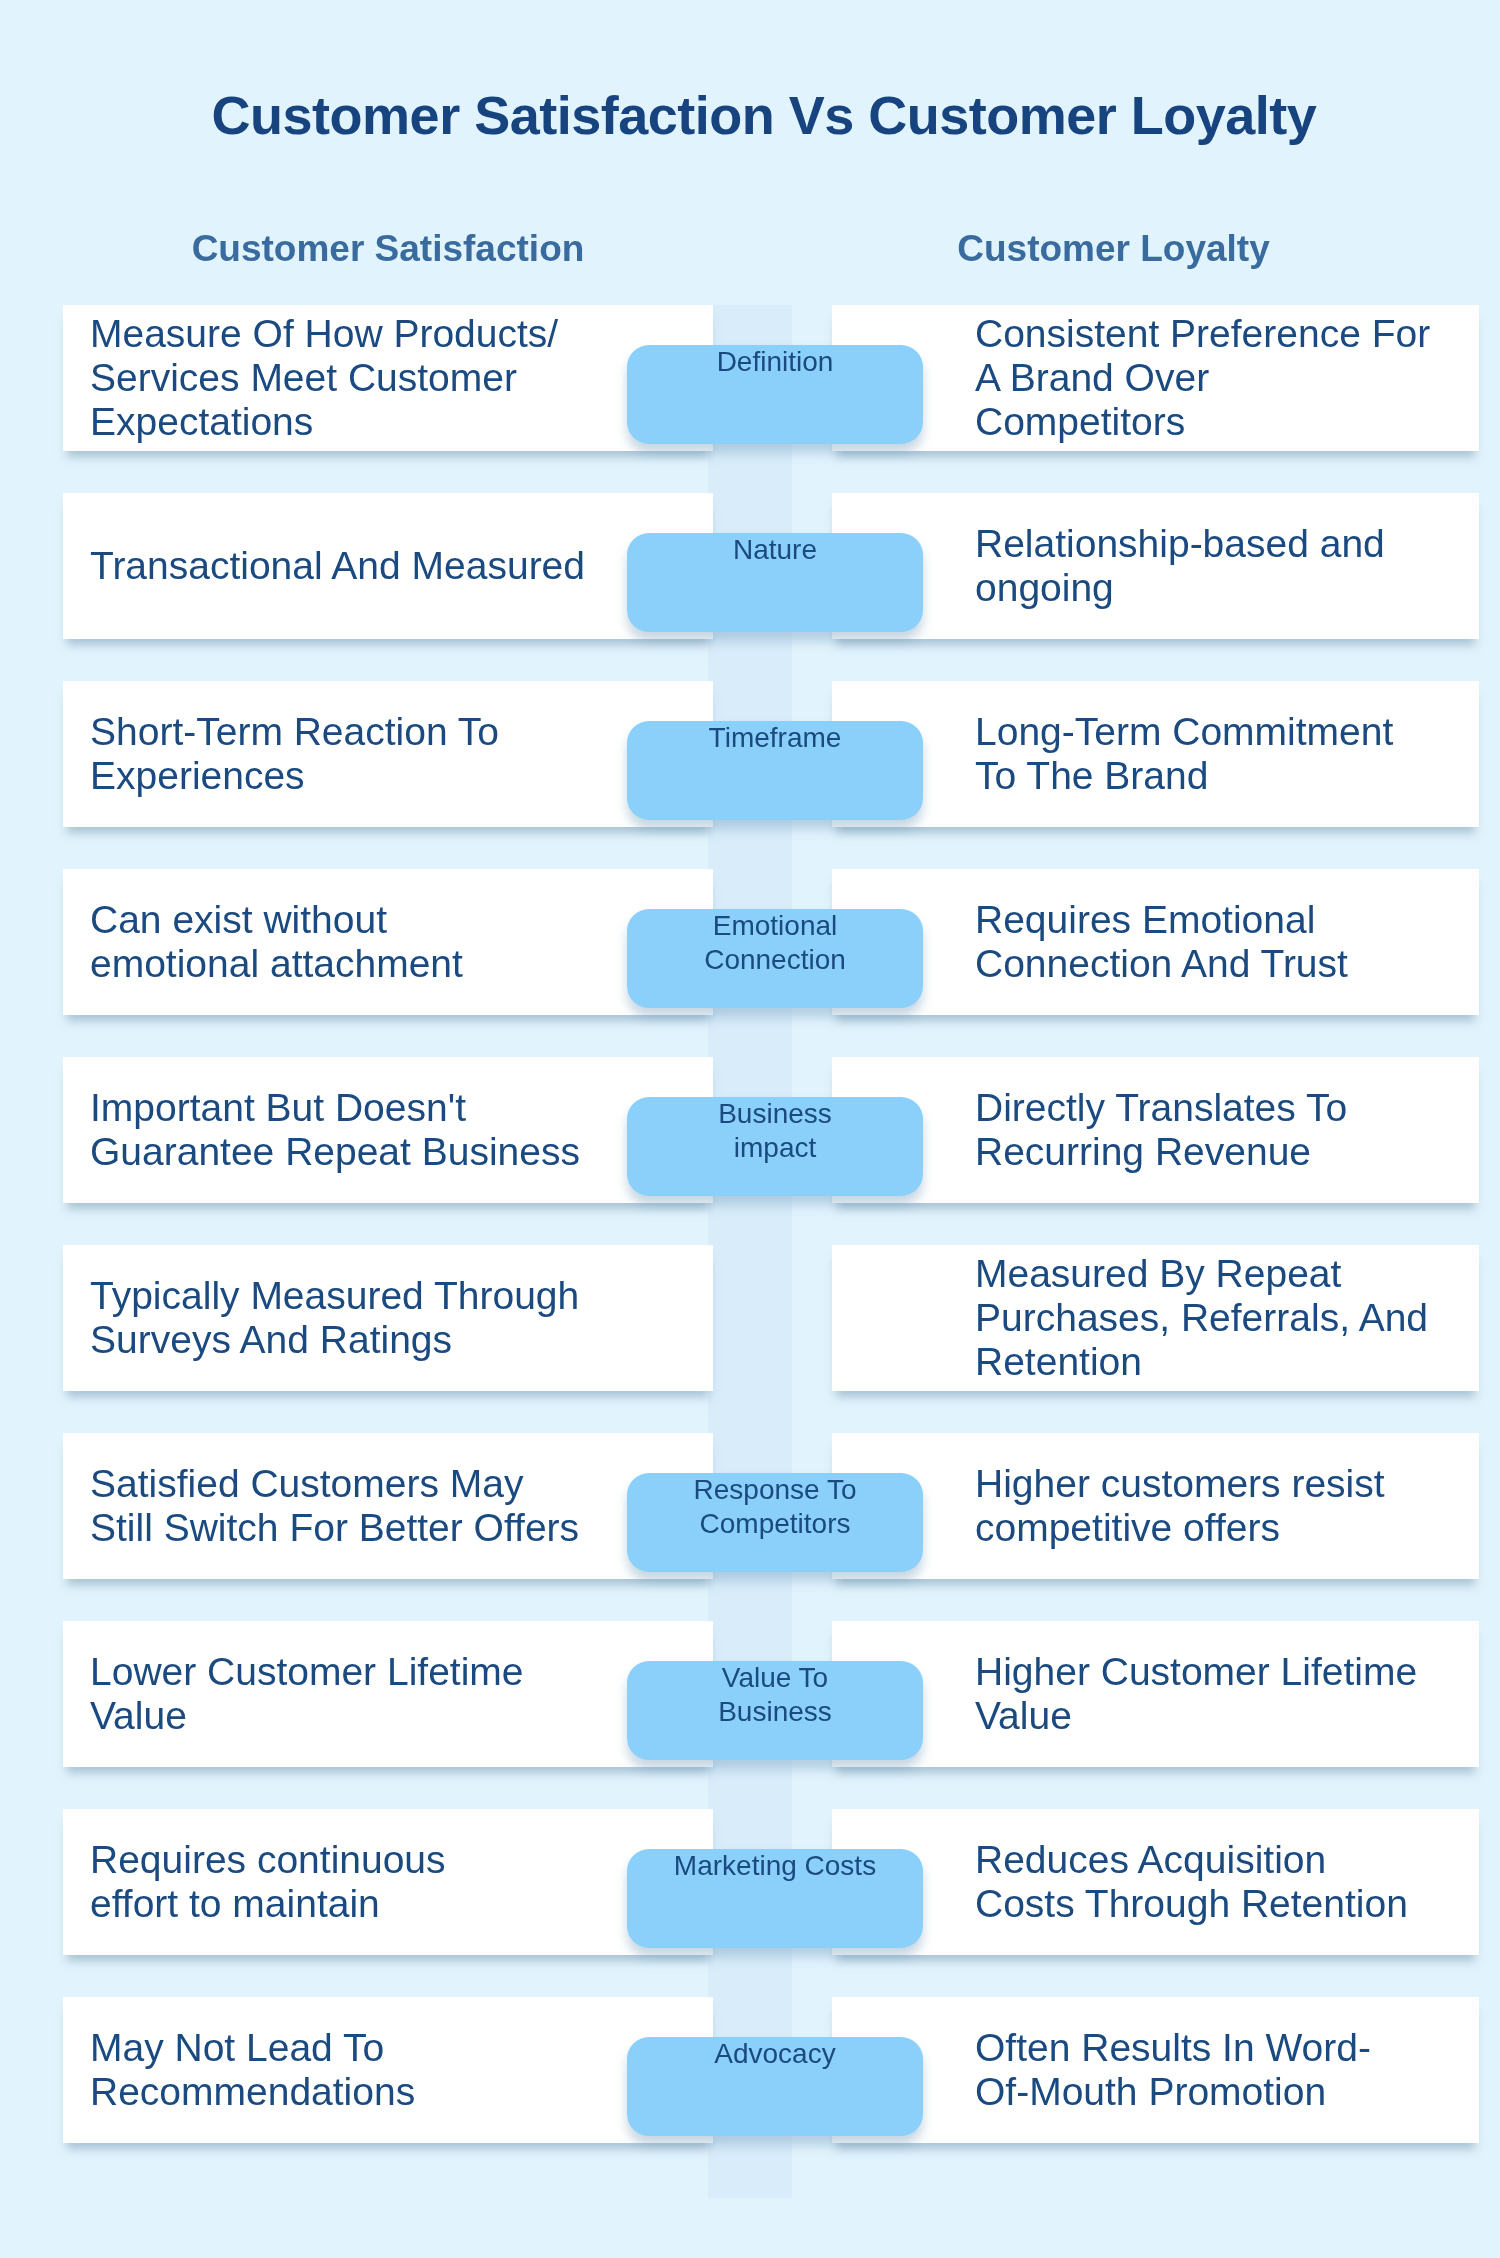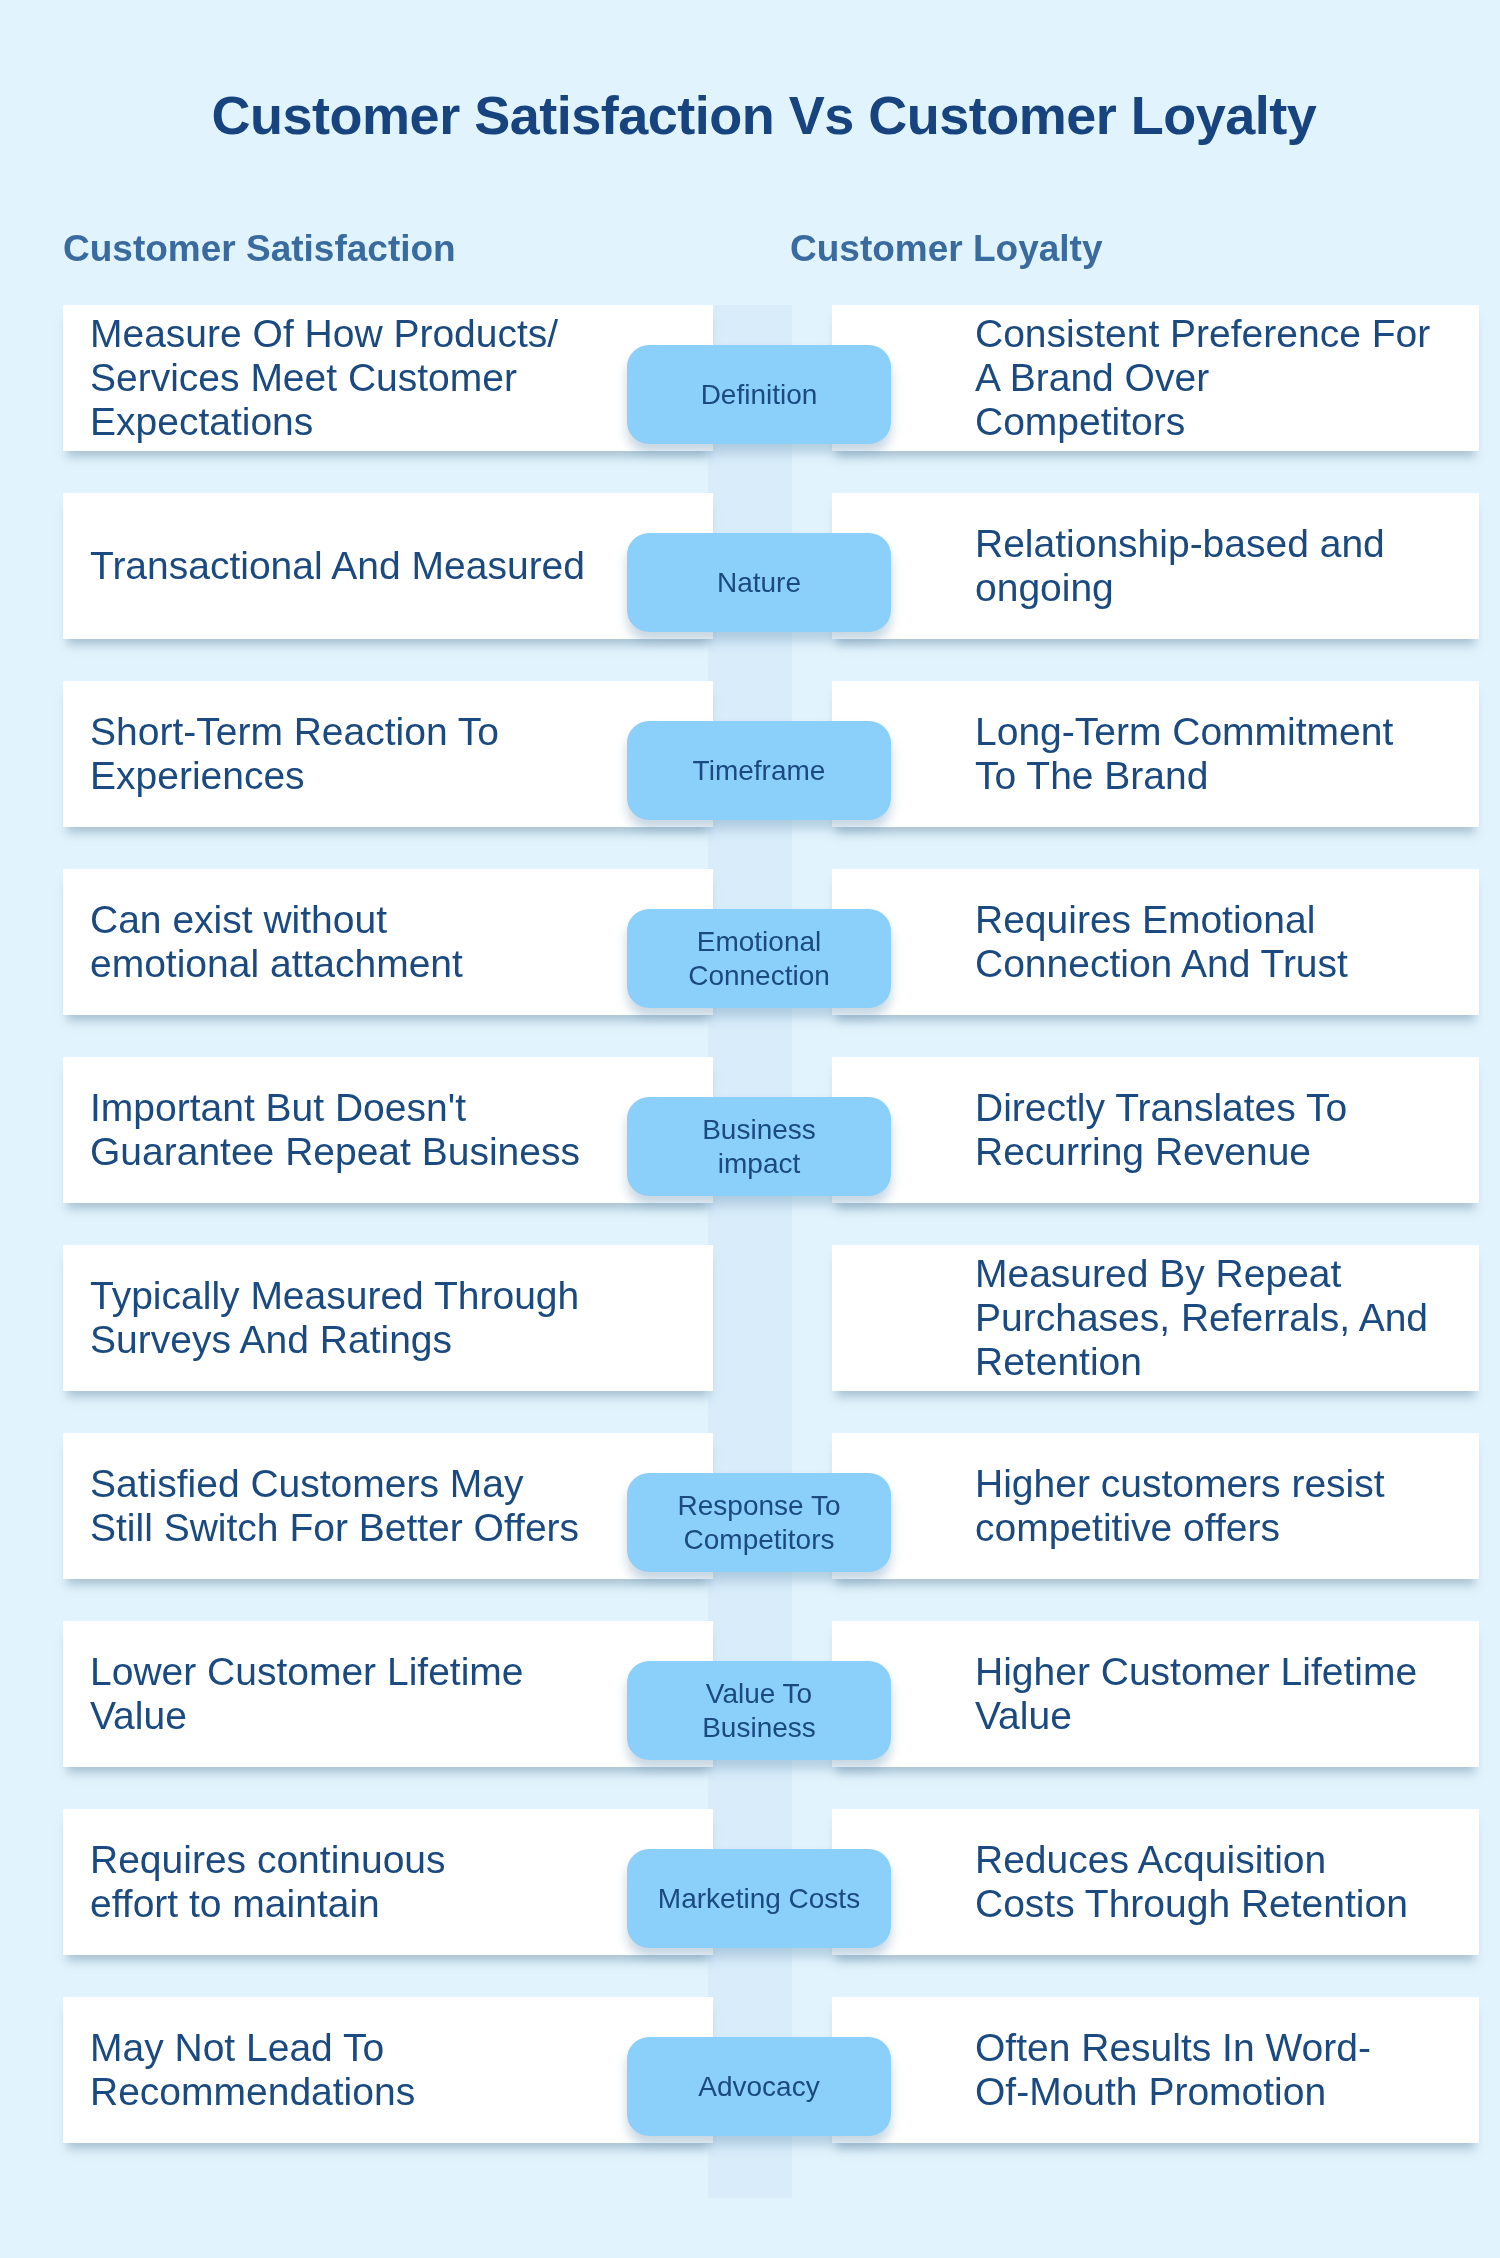--- a/index.html
+++ b/index.html
@@ -20,20 +20,21 @@
     text-align: center;
     font-size: 54px;
     font-weight: bold;
     letter-spacing: -0.5px;
     color: var(--title-text, #17447f);
     padding-left: 14px;
   }
   .col-header {
     position: absolute;
     top: 228px;
+    text-align: center;
     font-size: 37px;
     font-weight: bold;
     line-height: 42px;
     color: var(--header-text, #3a6b9e);
   }
   .col-header.left  { left: 63px;  width: 650px; }
   .col-header.right { left: 790px; width: 647px; }
   .center-band {
     position: absolute;
     left: 708px; top: 305px;
@@ -66,26 +67,25 @@
     font-size: 39px;
     line-height: 44px;
     color: var(--body-text, #1a4a80);
     white-space: pre-line;
   }
   .left-card  .card-text { padding-left: 27px;  padding-right: 10px; }
   .right-card .card-text { padding-left: 143px; padding-right: 10px; }
   .pill {
     position: absolute;
     left: 564px; top: 40px;
-    width: 264px; height: 99px;
+    width: 296px; height: 99px;
     border-radius: 22px;
     background: var(--pill, #8ad0fa);
     box-shadow: 0 9px 11px rgba(109, 149, 182, 0.38);
     display: flex;
-    align-items: center;
     justify-content: center;
     z-index: 2;
   }
   .pill-label {
     font-size: 28px;
     line-height: 34px;
     text-align: center;
     color: var(--body-text, #1a4a80);
     white-space: pre-line;
   }

